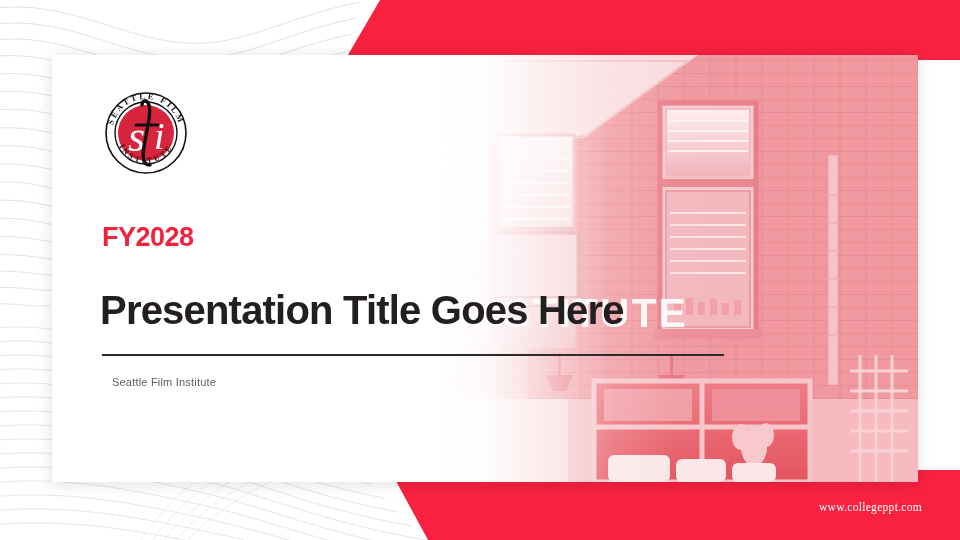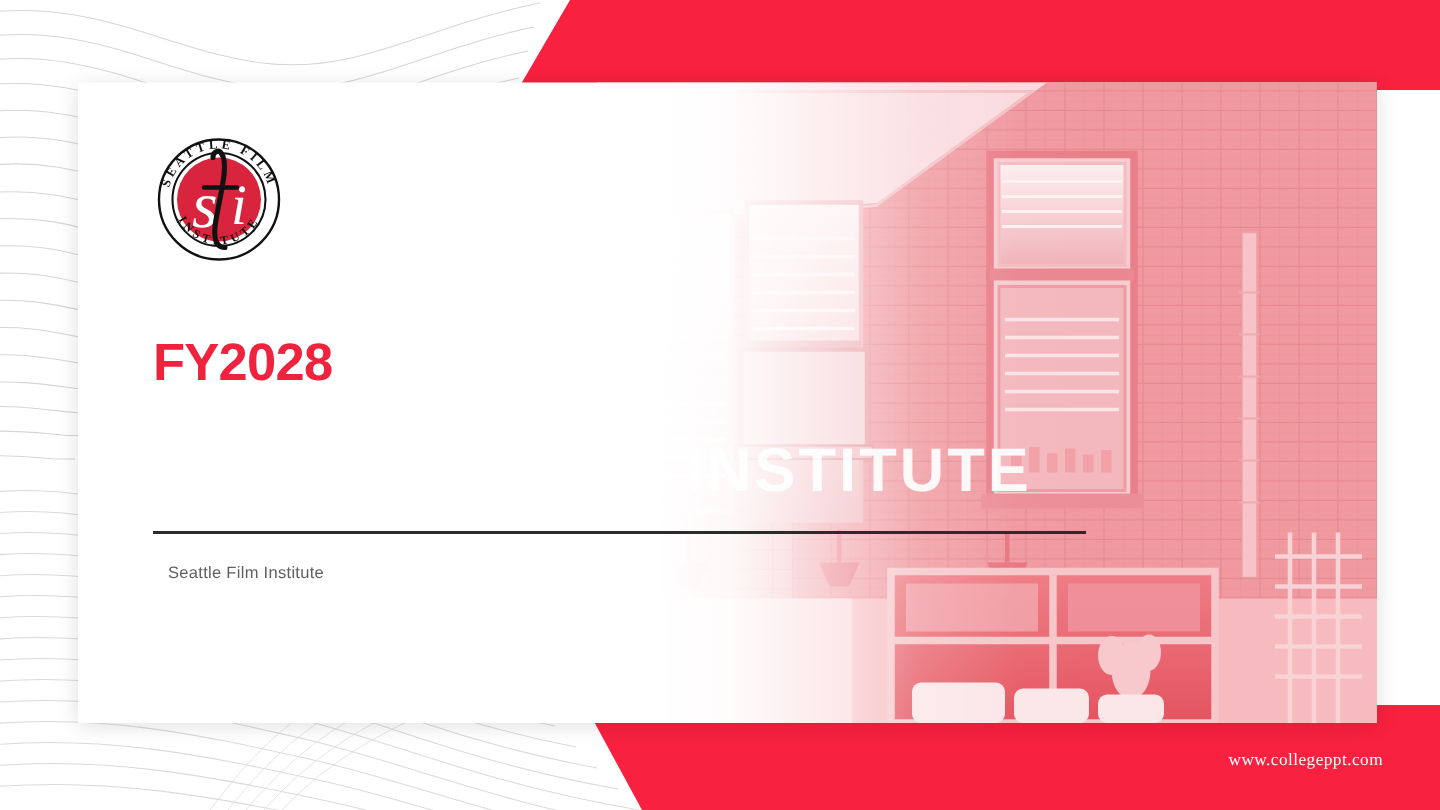--- a/index.html
+++ b/index.html
@@ -99,21 +99,21 @@
     left: 0; top: 0;
     width: 866px; height: 427px;
     pointer-events: none;
   }
   .text-layer > * { pointer-events: auto; }
 
   .fy-label {
     position: absolute;
     left: 50px;
     top: 167px;
-    font-size: 35px;
+    font-size: 27px;
     font-weight: bold;
     color: #f0233f;
     letter-spacing: -0.5px;
     white-space: nowrap;
   }
   .main-title {
     position: absolute;
     left: 48px;
     top: 233px;
     font-size: 40px;
@@ -354,20 +354,21 @@
         </text>
         <text x="30" y="66" font-family="Liberation Serif, serif" font-size="44" font-style="italic" fill="#ffffff">s</text>
         <text x="56" y="64" font-family="Liberation Serif, serif" font-size="38" font-style="italic" fill="#ffffff">i</text>
         <path d="M52,80 C44,80 44,70 47,56 C50,40 54,24 50,18 C48,14 44,16 44,20" fill="none" stroke="#111111" stroke-width="3.4" stroke-linecap="round"></path>
         <path d="M38,40 H60" stroke="#111111" stroke-width="3" stroke-linecap="round"></path>
       </svg>
     </div>
 
     <div class="text-layer">
       <div class="fy-label">FY2028</div>
+      <div class="main-title">Presentation Title Goes Here</div>
       <div class="divider"></div>
       <div class="subtitle">Seattle Film Institute</div>
     </div>
   </div>
 
   <div class="footer-url">www.collegeppt.com</div>
 
 </div>
 
 </body></html>

